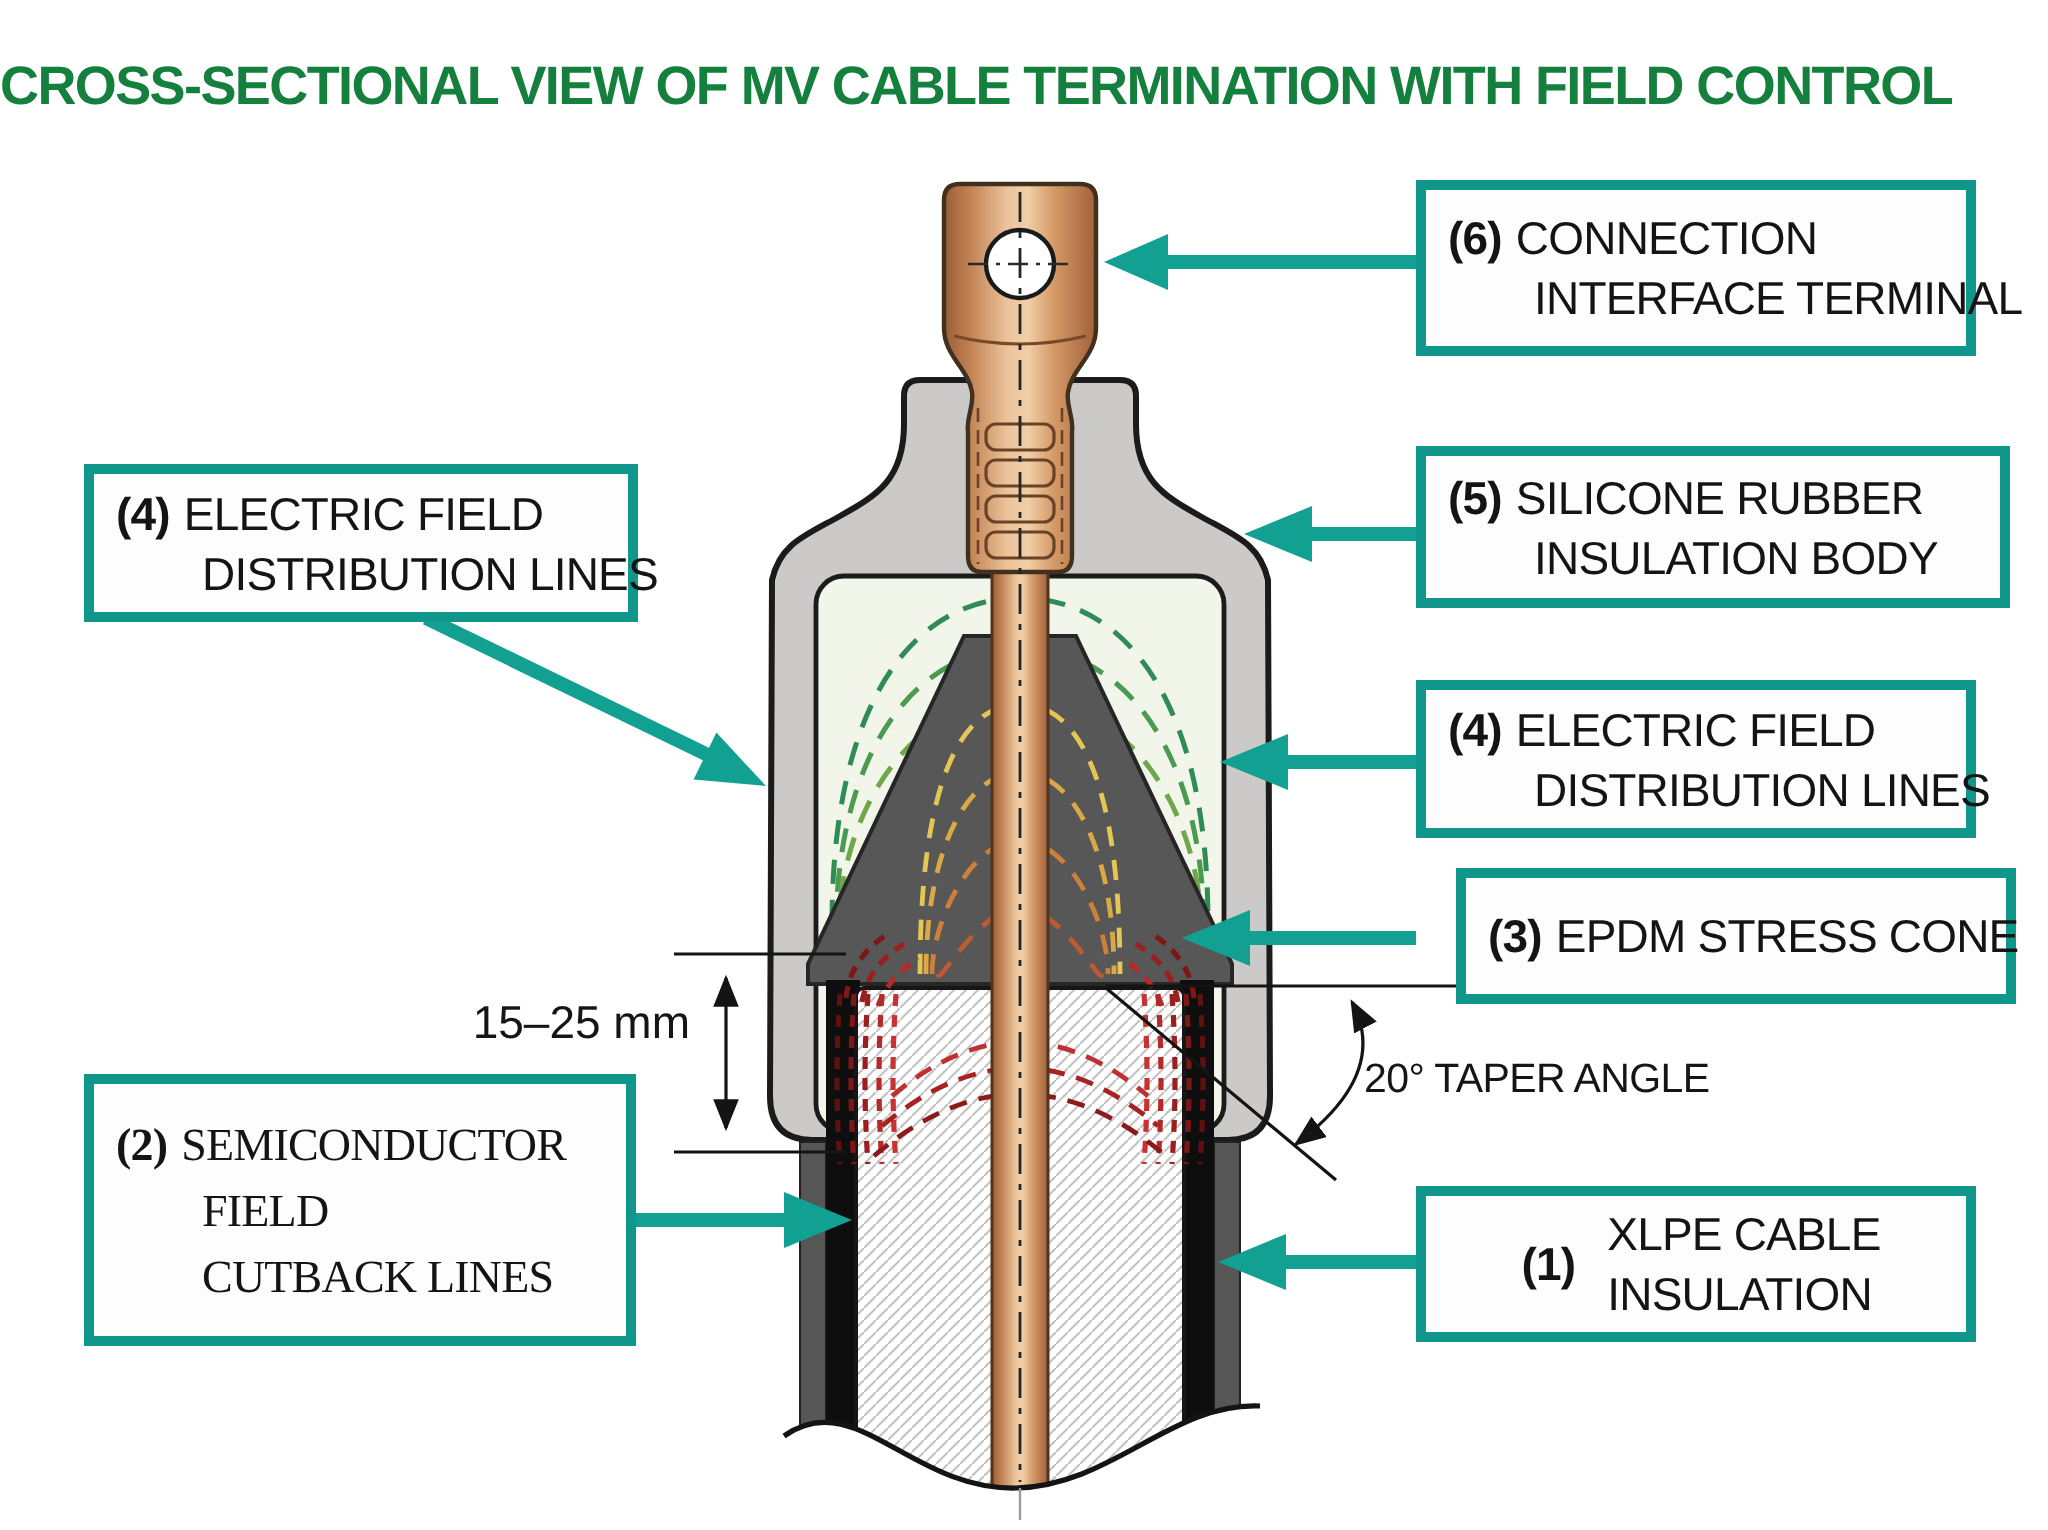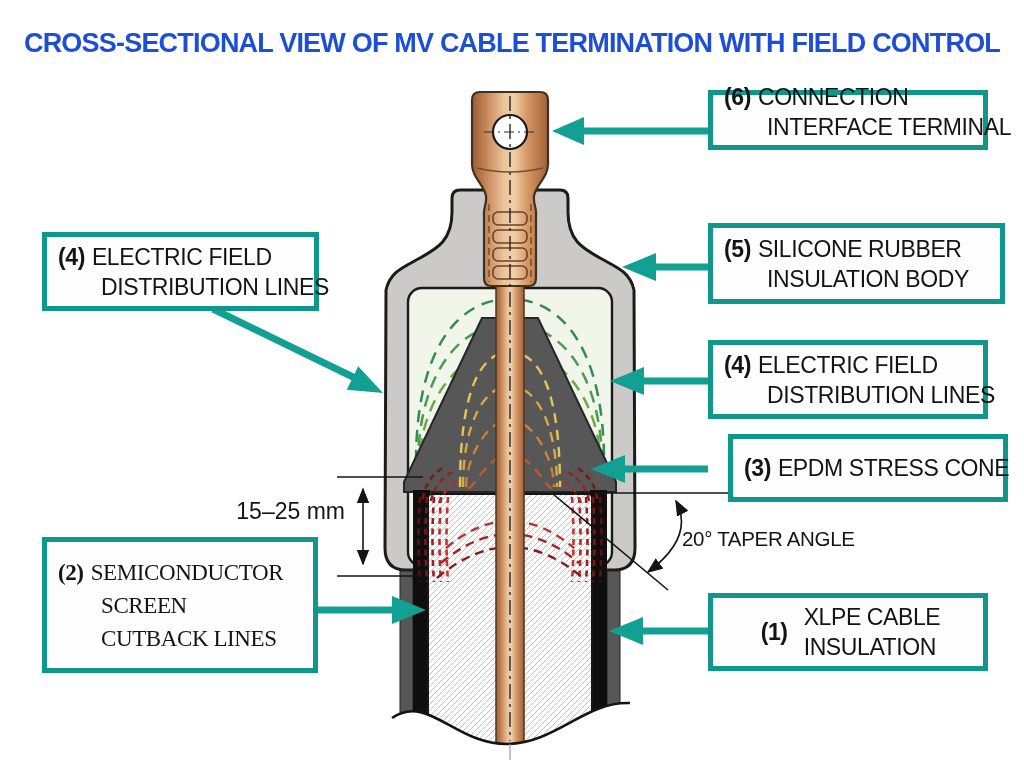--- a/index.html
+++ b/index.html
@@ -1,22 +1,22 @@
 <!DOCTYPE html>
 <html><head>
 <meta charset="utf-8">
 <style>
   html,body{margin:0;padding:0;background:#ffffff;}
   .stage{
     position:relative;width:1024px;height:765px;background:#ffffff;overflow:hidden;
     font-family:"Liberation Sans",sans-serif;
   }
   .title{
-    position:absolute;top:28px;left:0;right:0;text-align:center;
-    font-size:27px;font-weight:700;letter-spacing:-0.8px;color:#1d4ed8;white-space:nowrap;
+    position:absolute;top:28px;left:0;right:0;
+    font-size:27px;font-weight:700;letter-spacing:-0.8px;color:#15803d;white-space:nowrap;
   }
   .diagram-svg{position:absolute;left:0;top:0;}
   .callout{
     position:absolute;box-sizing:border-box;border:5px solid #11968b;background:#fdfdfd;
     display:flex;flex-direction:column;justify-content:center;
     padding:3px 6px 3px 11px;font-size:23px;color:#141414;letter-spacing:-0.4px;
     line-height:30px;white-space:nowrap;
   }
   .callout .num{font-weight:700;margin-right:7px;}
   .cl-row{white-space:nowrap;}
@@ -193,21 +193,21 @@
           <rect x="317" y="606.5" width="75" height="7"></rect>
           <polygon points="426,610 392,596 392,624"></polygon>
         </g>
       <g>
         <path d="M 213,309 L 355,378" stroke="#12a092" stroke-width="7" fill="none"></path>
         <polygon points="383,393 346.8,389.7 358.2,366.3"></polygon>
       </g>
     </g>
   </svg>
 
-  <div class="callout" style="left:708px;top:90px;width:280px;height:60px;justify-content:flex-end;">
+  <div class="callout" style="left:708px;top:90px;width:280px;height:88px;">
     <div class="cl-row"><span class="num">(6)</span><span>CONNECTION</span></div>
     <div class="cl-row indent">INTERFACE TERMINAL</div>
   </div>
 
   <div class="callout" style="left:708px;top:223px;width:297px;height:81px;">
     <div class="cl-row"><span class="num">(5)</span><span>SILICONE RUBBER</span></div>
     <div class="cl-row indent">INSULATION BODY</div>
   </div>
 
   <div class="callout" style="left:708px;top:340px;width:280px;height:79px;">
@@ -227,17 +227,17 @@
     </div>
   </div>
 
   <div class="callout" style="left:42px;top:232px;width:277px;height:79px;">
     <div class="cl-row"><span class="num">(4)</span><span>ELECTRIC FIELD</span></div>
     <div class="cl-row indent">DISTRIBUTION LINES</div>
   </div>
 
   <div class="callout tall" style="left:42px;top:537px;width:276px;height:136px;font-family:Liberation Serif, serif;">
     <div class="cl-row"><span class="num">(2)</span><span>SEMICONDUCTOR</span></div>
-    <div class="cl-row indent">SCREEN</div>
+    <div class="cl-row indent">FIELD</div>
     <div class="cl-row indent">CUTBACK LINES</div>
   </div>
 
 </div>
 
 </body></html>

